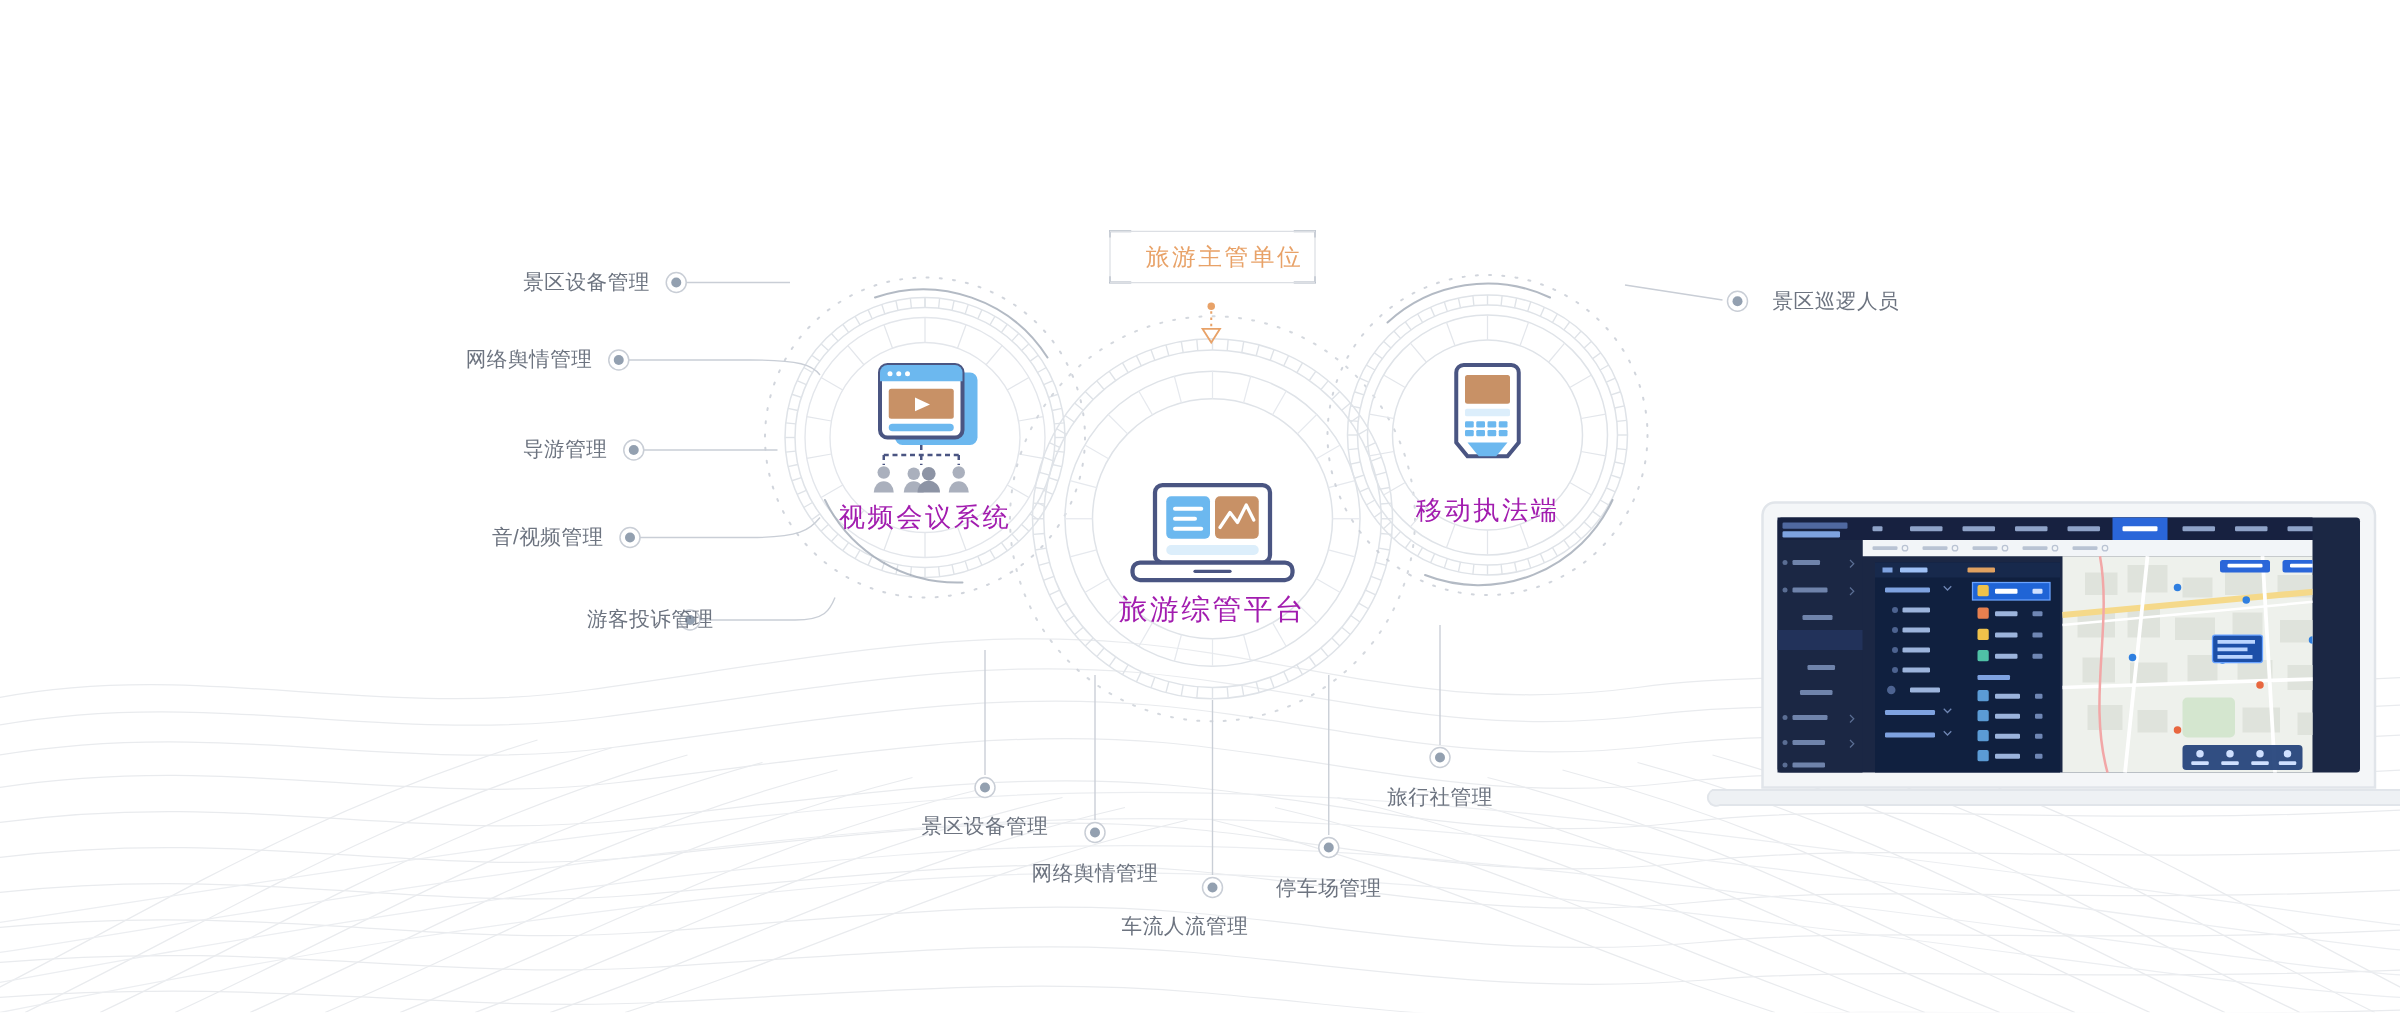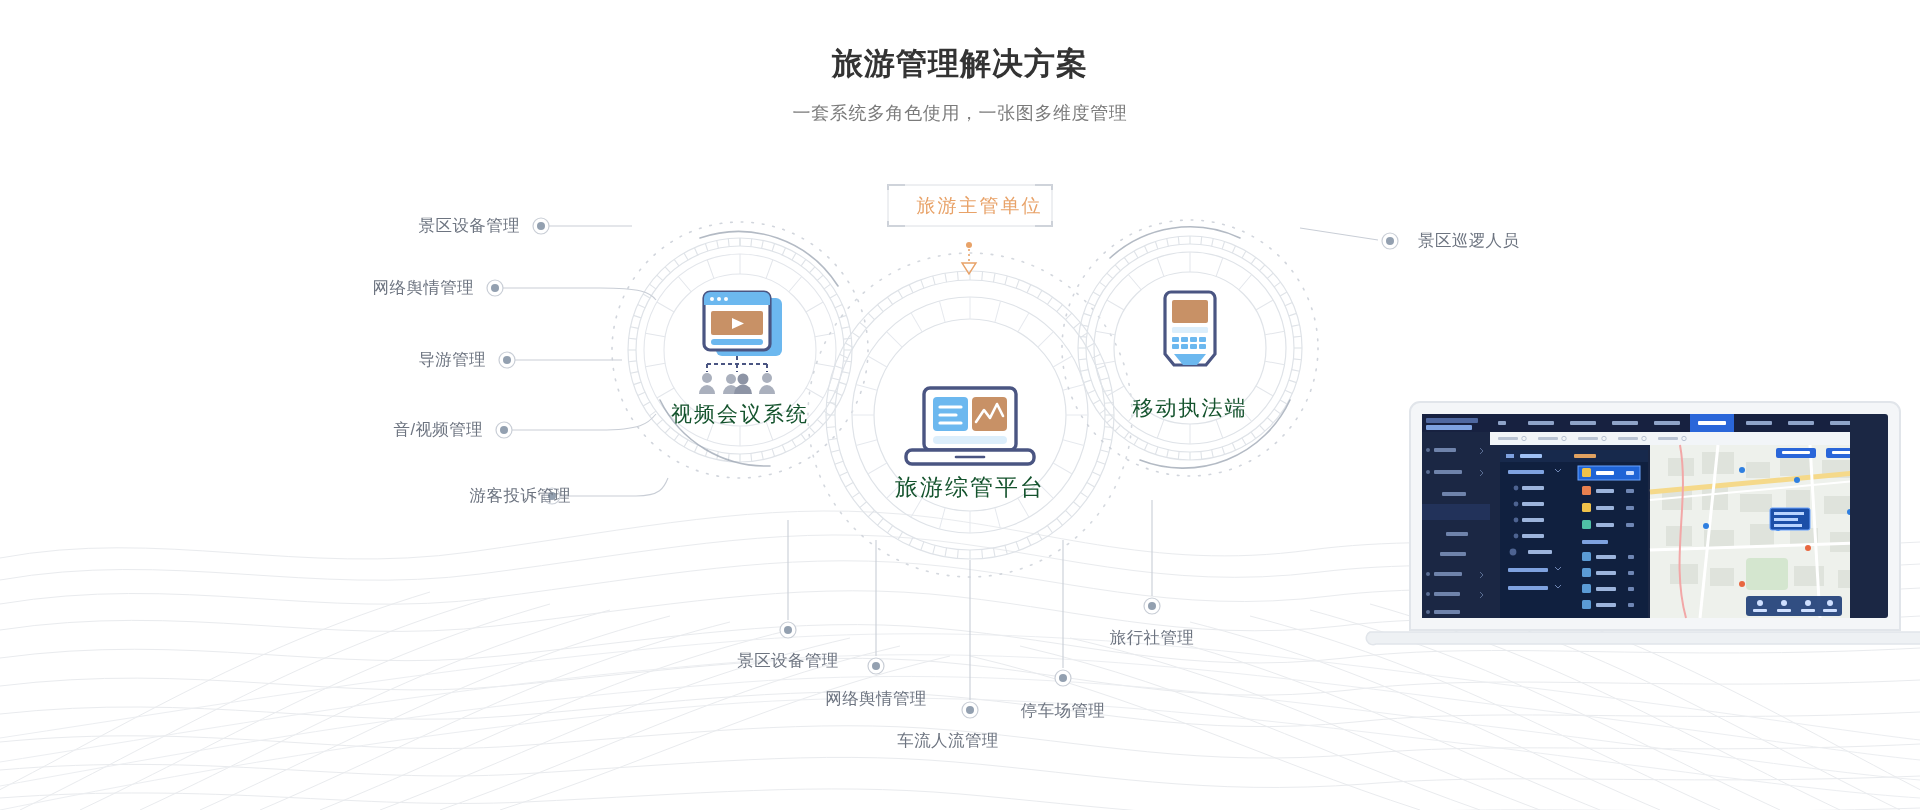--- a/index.html
+++ b/index.html
@@ -32,21 +32,21 @@
     position:absolute; font-size:16.5px; color:#6d7480; white-space:nowrap; z-index:6;
     letter-spacing:.4px;
   }
   .lbl.r { text-align:right; transform:translate(-100%,-50%); }
   .lbl.l { text-align:left;  transform:translate(0,-50%); }
   .lbl.c { text-align:right; transform:translate(-50%,0);font-family:Liberation Mono, monospace; }
 
   
   .node-label {
     position:absolute; transform:translate(-50%,0);
-    font-size:21px; color:#14532d; white-space:nowrap; z-index:7; letter-spacing:2px;
+    font-size:21px; color:#a21caf; white-space:nowrap; z-index:7; letter-spacing:2px;
   }
   .node-label.big { font-size:23px; }
 
   
   .auth-box {
     position:absolute; z-index:7;
     width:166px; height:46px;
     display:flex; align-items:center; justify-content:center;
     font-size:19px; color:#e8a268; letter-spacing:2px;
   }
@@ -111,24 +111,20 @@
       <g stroke="#eceef1">
         <path d="M0,330 C200,290 420,250 700,226 C960,204 1200,232 1450,262 C1650,286 1800,310 1920,318"></path>
         <path d="M0,306 C220,266 440,226 720,204 C980,182 1220,212 1470,244 C1670,268 1820,292 1920,300"></path>
         <path d="M0,282 C240,244 460,204 740,182 C1000,160 1240,192 1490,224 C1690,248 1840,272 1920,280"></path>
         <path d="M0,258 C250,220 470,182 750,160 C1010,140 1250,172 1500,204 C1700,228 1850,252 1920,260"></path>
       </g>
     </g>
     <rect x="0" y="0" width="1920" height="80" fill="url(#meshFade)"></rect>
   </svg>
 
-  <div class="header">
-    <div class="title">旅游管理解决方案</div>
-    <div class="subtitle">一套系统多角色使用，一张图多维度管理</div>
-  </div>
 
   <svg class="diagram" viewBox="0 0 1920 810">
 
     <g>
 
       <circle cx="740" cy="350" r="128" fill="none" stroke="#c9ced6" stroke-width="1.6" stroke-dasharray="1.6 9" stroke-linecap="round" opacity="0.85"></circle>
 
       <g stroke="#dfe3e8" stroke-width="1.2">
         <circle cx="740" cy="350" r="112" fill="none"></circle>
         <circle cx="740" cy="350" r="104" fill="none"></circle>

